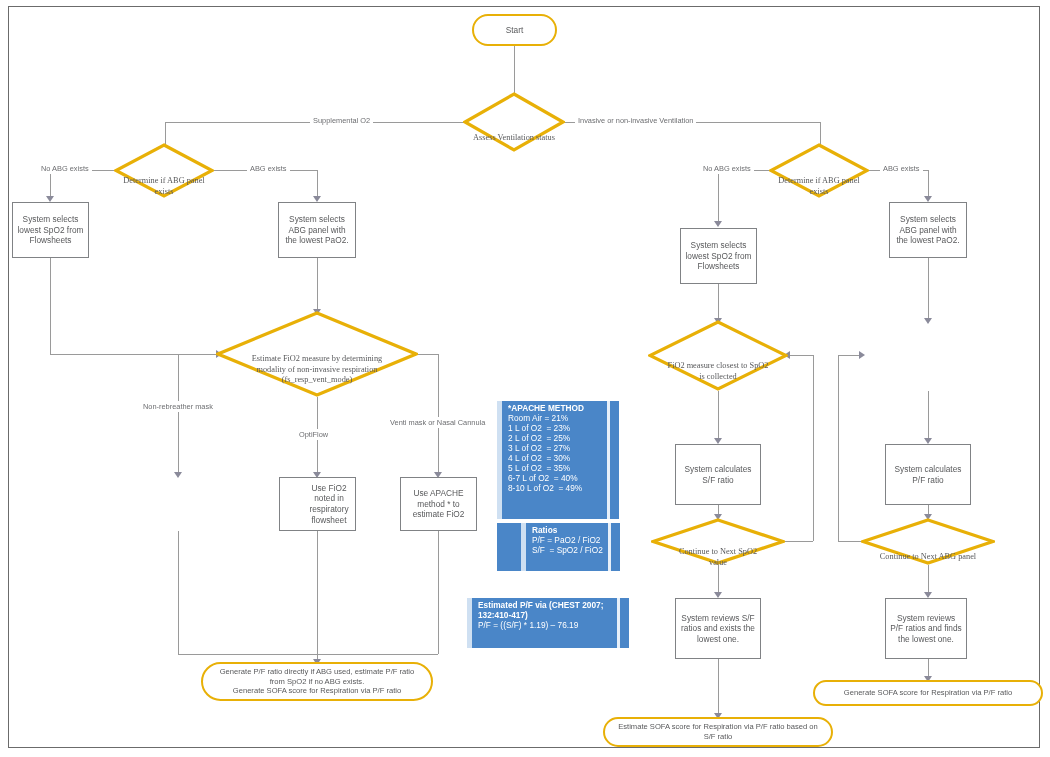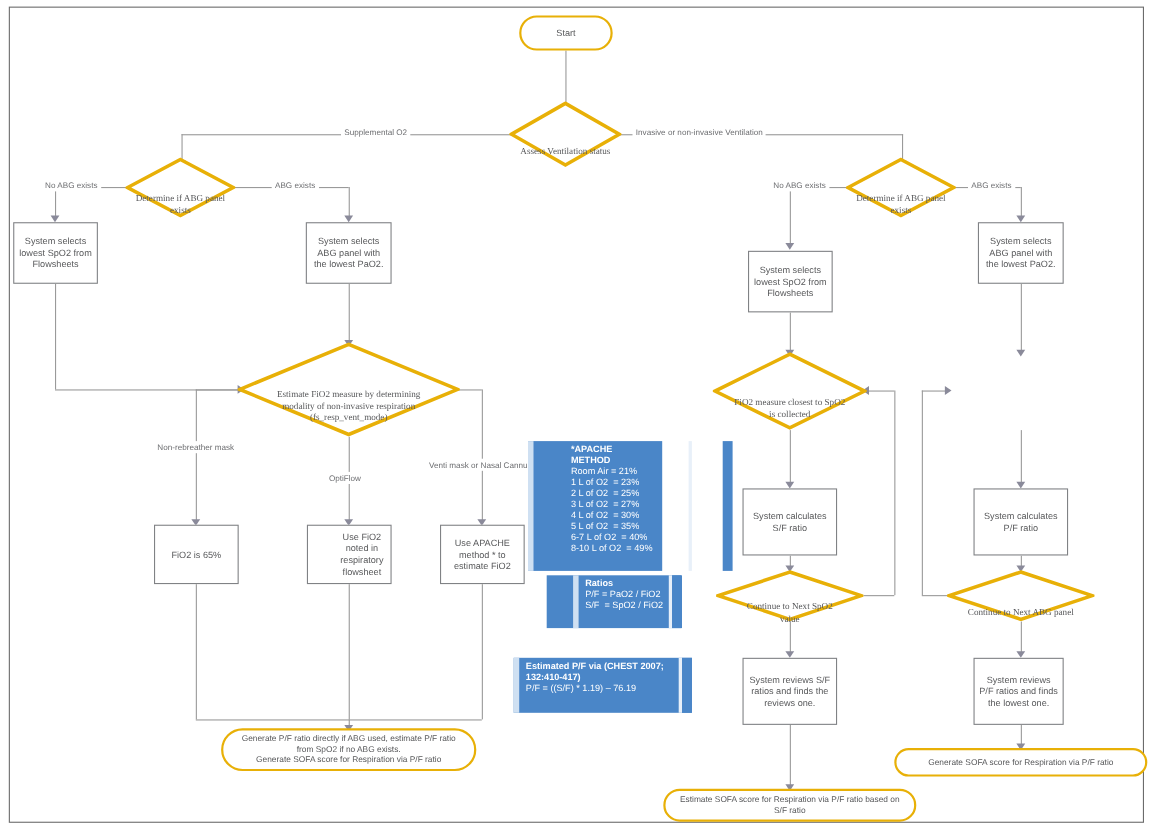--- a/index.html
+++ b/index.html
@@ -170,23 +170,20 @@
     <span>System selects ABG panel with the lowest PaO2.</span>
   </div>
 
   <div class="dia" style="left:216px;top:311px;width:202px;height:86px;">
     <svg class="rhomb" viewBox="0 0 202 86" preserveAspectRatio="none">
         <polygon points="101,2 200,43 101,84 2,43" fill="#ffffff" stroke="#E8B007" stroke-width="3.2"></polygon>
       </svg>
     <div class="lbl" style="left:12%;width:76%;">Estimate FiO2 measure by determining modality of non-invasive respiration (fs_resp_vent_mode)</div>
   </div>
 
-  <div class="node proc" style="left:140px;top:477px;width:77px;height:54px;">
-    <span>FiO2 is 65%</span>
-  </div>
 
   <div class="node proc" style="left:279px;top:477px;width:77px;height:54px;padding-left:27px;">
     <span>Use FiO2 noted in respiratory flowsheet</span>
   </div>
 
   <div class="node proc" style="left:400px;top:477px;width:77px;height:54px;">
     <span>Use APACHE method * to estimate FiO2</span>
   </div>
 
   <div class="node term" style="left:201px;top:662px;width:232px;height:39px;white-space:pre-line;font-size:7.6px;">
@@ -233,36 +230,36 @@
   </div>
 
   <div class="dia" style="left:861px;top:518px;width:134px;height:47px;">
     <svg class="rhomb" viewBox="0 0 134 47" preserveAspectRatio="none">
         <polygon points="67,2 132,23.5 67,45 2,23.5" fill="#ffffff" stroke="#E8B007" stroke-width="3.2"></polygon>
       </svg>
     <div class="lbl" style="left:9%;width:82%;">Continue to Next ABG panel</div>
   </div>
 
   <div class="node proc" style="left:675px;top:598px;width:86px;height:61px;">
-    <span>System reviews S/F ratios and finds the reviews one.</span>
+    <span>System reviews S/F ratios and exists the lowest one.</span>
   </div>
 
   <div class="node proc" style="left:885px;top:598px;width:82px;height:61px;justify-content:flex-end;">
     <span>System reviews P/F ratios and finds the lowest one.</span>
   </div>
 
   <div class="node term" style="left:603px;top:717px;width:230px;height:30px;font-size:7.6px;">
     <span>Estimate SOFA score for Respiration via P/F ratio based on S/F ratio</span>
   </div>
 
   <div class="node term" style="left:813px;top:680px;width:230px;height:26px;font-size:7.6px;">
     <span>Generate SOFA score for Respiration via P/F ratio</span>
   </div>
 
-  <div class="note" style="left:480px;top:401px;width:122px;height:118px;gap:28px;">
+  <div class="note" style="left:497px;top:401px;width:122px;height:118px;">
     <div class="stripe"></div>
     <div class="body">
       <div style="font-weight:bold;">*APACHE METHOD</div>
       <div class="nline">Room Air = 21%</div>
       <div class="nline">1 L of O2  = 23%</div>
       <div class="nline">2 L of O2  = 25%</div>
       <div class="nline">3 L of O2  = 27%</div>
       <div class="nline">4 L of O2  = 30%</div>
       <div class="nline">5 L of O2  = 35%</div>
       <div class="nline">6-7 L of O2  = 40%</div>

